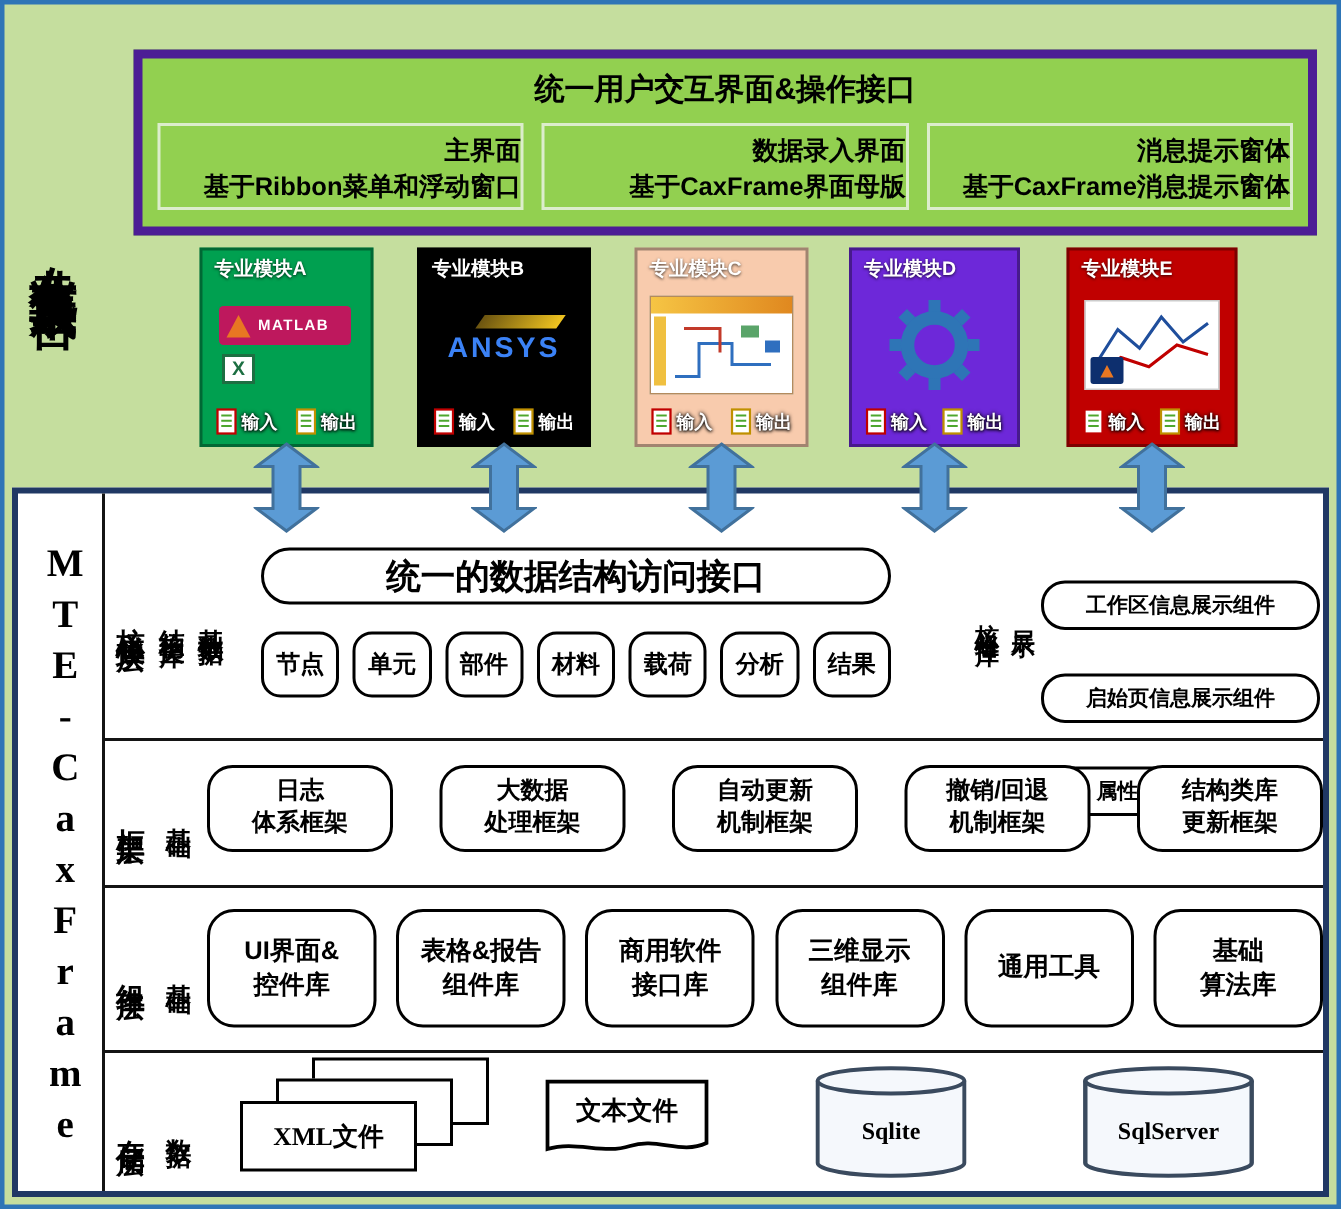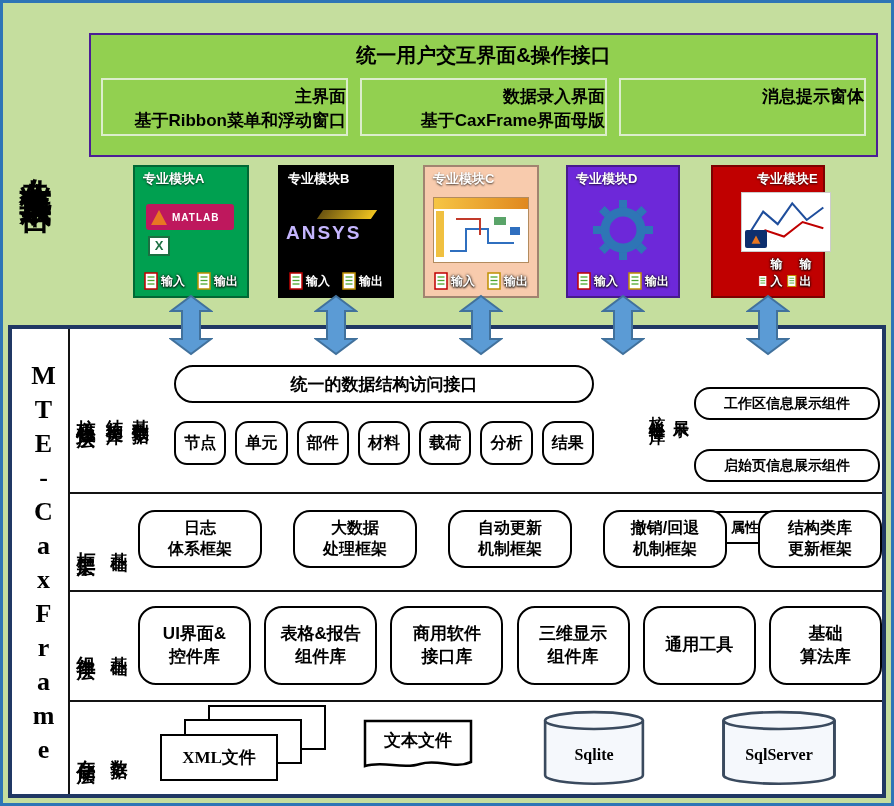--- a/index.html
+++ b/index.html
@@ -11,34 +11,34 @@
 
   
   .vlabel { position:absolute; display:flex; align-items:center; justify-content:center; }
   .vtext  { writing-mode:vertical-rl; text-orientation:upright; letter-spacing:3px; }
 
   
   .main-title { left:6px; top:8px; width:54px; height:306px; font-size:32px; }
 
   
   .ui-box { position:absolute; left:86px; top:30px; width:789px; height:124px;
-            background:#92d050; border:2px solid #4c1d95; }
+            background:#92d050; border:6px solid #4c1d95; }
   .ui-title { text-align:center; margin-top:7px; font-size:20px; }
   .ui-panels { display:flex; gap:12px; margin:9px 10px 0; }
   .ui-panel { flex:1; border:2px solid #dcedcc; height:58px; text-align:right;
               padding-top:5px; font-size:17px; line-height:1.4; }
 
   
   .module { position:absolute; top:162px; width:116px; height:133px;
             border:2px solid rgba(0,0,0,.35); display:flex; flex-direction:column; }
   .m-a { left:130px; background:#00a050; }
   .m-b { left:275px; background:#000000; }
   .m-c { left:420px; background:#f8cbad; }
   .m-d { left:563px; width:114px; background:#6d28d9; }
-  .m-e { left:708px; width:114px; background:#c00000;padding-left:36px; }
+  .m-e { left:708px; width:114px; background:#c00000; }
   .mlabel { font-size:13px; color:#fff; padding:3px 0 0 8px;
             text-shadow:0 1px 2px rgba(0,0,0,.75); }
   .mart { flex:1; display:flex; align-items:center; justify-content:center; position:relative; }
   .io-row { display:flex; justify-content:space-between; padding:0 9px 6px; }
   .io { display:flex; align-items:flex-end; gap:3px; }
   .io-label { font-size:12px; color:#fff; text-shadow:0 1px 2px #000,0 0 3px #000; }
   .doc { width:14px; height:18px; }
   .doc rect { fill:#fff; stroke-width:1.5px; }
   .din rect  { stroke:#c00000; }
   .dout rect { stroke:#bf9000; }
@@ -52,22 +52,22 @@
   .matlab-tri { width:0; height:0; border-left:8px solid transparent;
                 border-right:8px solid transparent; border-bottom:15px solid #e87722; }
   .matlab-word { color:#fff; font-size:10px; letter-spacing:1px; }
   .excel-tile { position:absolute; left:4px; top:35px; width:22px; height:20px;
                 background:#fff; border:2px solid #1d6f42; color:#1d6f42;
                 font-size:13px; text-align:center; line-height:16px; }
 
   .art-b { position:relative; width:100px; height:52px; }
   .ansys-gold { position:absolute; top:6px; right:12px; width:54px; height:9px;
                 background:linear-gradient(90deg,#6b5410,#f0c420); transform:skew(-35deg); }
-  .ansys-word { position:absolute; top:18px; left:0; width:100%; 
-                color:#c4b5fd; font-size:19px; letter-spacing:2px; }
+  .ansys-word { position:absolute; top:18px; left:0; width:100%; text-align:center;
+                color:#3b82f6; font-size:19px; letter-spacing:2px; }
 
   .c-win { width:96px; height:66px; background:#fff; border:1px solid #b38b5e; overflow:hidden; }
   .c-band { height:11px; background:linear-gradient(90deg,#f6c544,#e0881f); }
 
   .gear-svg { width:72px; height:72px; }
 
   .e-panel { position:relative; width:90px; height:60px; background:#fff; border:1px solid #cccccc; }
   .e-matlab { position:absolute; left:3px; bottom:3px; width:22px; height:18px;
               background:#0d2f6e; border-radius:2px; display:flex; align-items:center; justify-content:center; }
   .e-matlab .matlab-tri { transform:scale(.55); }
@@ -85,21 +85,21 @@
   .fw-title .vtext { letter-spacing:5px; }
   .vline { position:absolute; left:56px; top:0; bottom:0; width:2px; background:#141414; }
   .hline { position:absolute; left:58px; right:0; height:2px; background:#141414; }
   .hl1 { top:163px; } .hl2 { top:261px; } .hl3 { top:371px; }
 
   .l1-name { left:58px; top:0; width:32px; height:163px; font-size:19px; }
   .l1-sub1 { left:90px; top:0; width:25px; height:163px; font-size:17px; }
   .l1-sub2 { left:116px; top:0; width:25px; height:163px; font-size:17px; }
   .l1-iface { position:absolute; left:162px; top:36px; width:420px; height:38px;
               background:#fff; border:2px solid #000; border-radius:19px;
-              display:flex; align-items:center; justify-content:center; font-size:17px; }
+              display:flex; align-items:center; justify-content:center; font-size:23px; }
   .l1-row { position:absolute; left:162px; top:92px; width:420px; display:flex; gap:9px; }
   .pill { flex:1; height:44px; background:#fff; border:2px solid #000; border-radius:13px;
           display:flex; align-items:center; justify-content:center; font-size:16px; }
   .l1-dname { left:633px; top:0; width:23px; height:163px; font-size:16px; }
   .l1-dsub  { left:657px; top:0; width:23px; height:163px; font-size:16px; }
   .l1-dboxes { position:absolute; left:682px; top:29px; width:186px; }
   .dbox { height:33px; margin-bottom:8px; background:#fff; border:2px solid #000;
           border-radius:16px; display:flex; align-items:center; justify-content:center; font-size:14px;margin-top:29px; }
 
   .l2-name { left:58px; top:163px; width:32px; height:98px; font-size:19px; }
@@ -153,20 +153,21 @@
       <div class="ui-panel">
         <div>主界面</div>
         <div>基于Ribbon菜单和浮动窗口</div>
       </div>
       <div class="ui-panel">
         <div>数据录入界面</div>
         <div>基于CaxFrame界面母版</div>
       </div>
       <div class="ui-panel">
         <div>消息提示窗体</div>
+        <div>基于CaxFrame消息提示窗体</div>
       </div>
     </div>
   </div>
 
   <div class="module m-a">
     <div class="mlabel">专业模块A</div>
     <div class="mart">
       <div class="art-a">
         <div class="matlab-banner">
           <div class="matlab-tri"></div>

